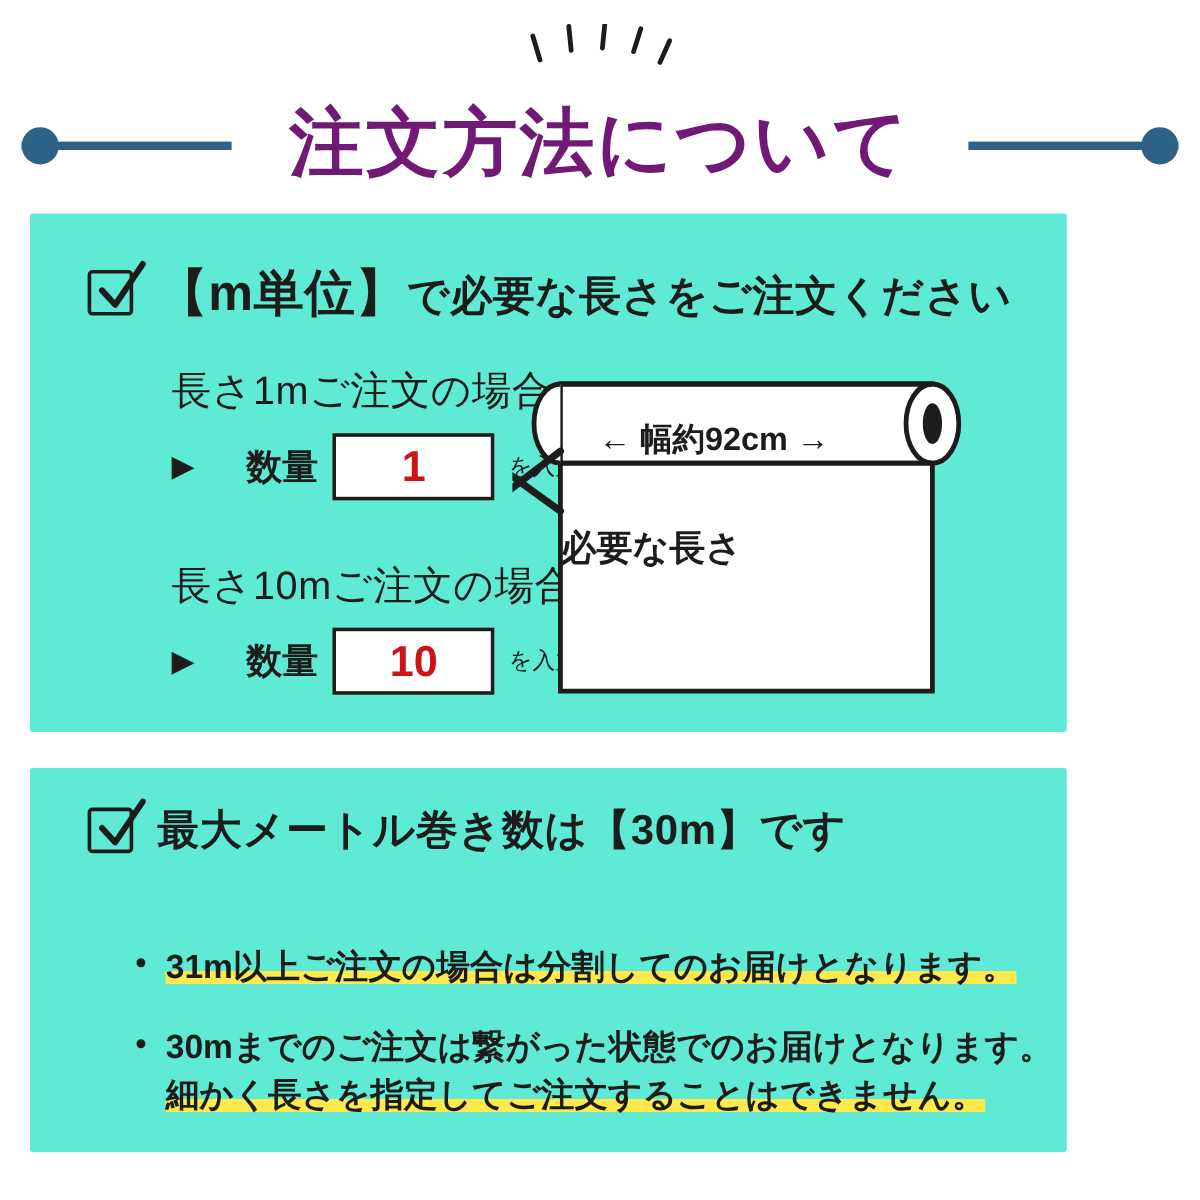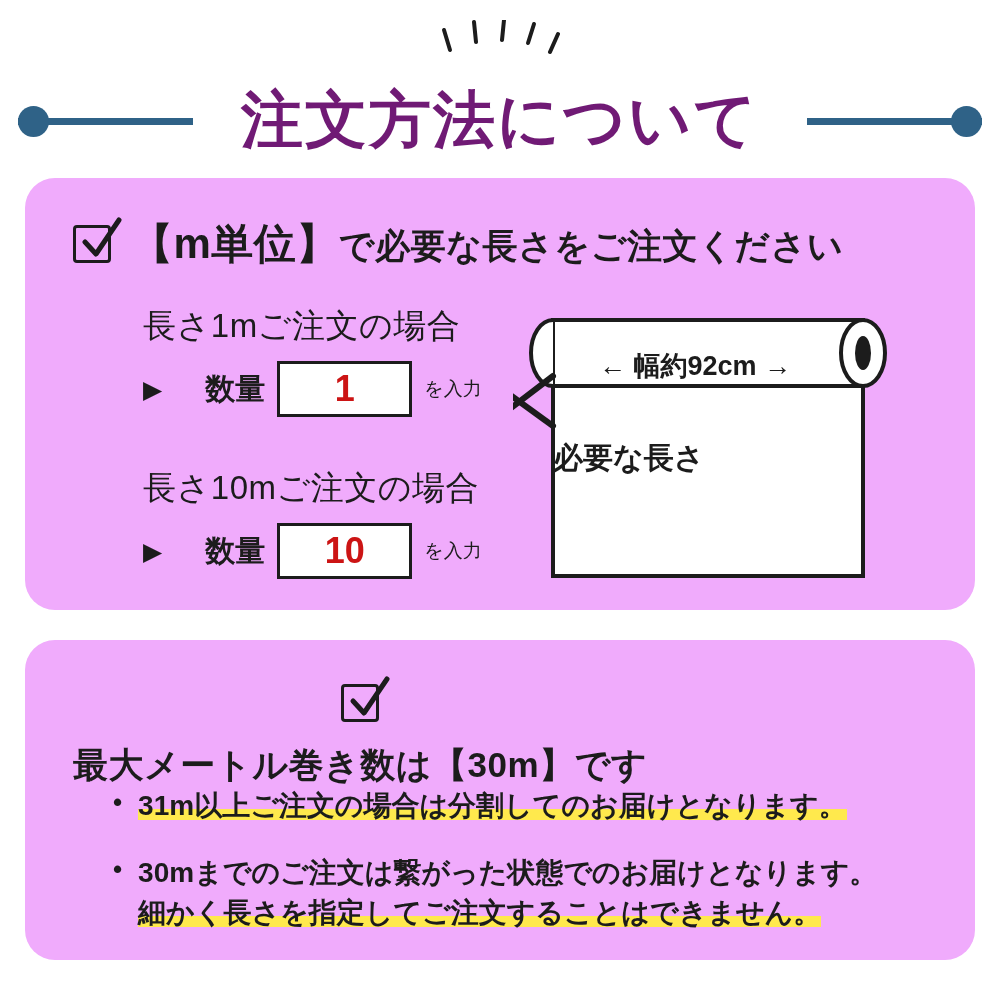--- a/index.html
+++ b/index.html
@@ -33,22 +33,22 @@
   .dot-right { right: 18px; }
   .title {
     font-size: 62px; font-weight: bold; letter-spacing: 2px;
     color: #701a75; line-height: 1;
     position: relative; z-index: 2;
   }
   .sparks { position: absolute; top: 20px; left: 440px; width: 120px; height: 40px; }
 
   
   .card {
-    position: absolute; left: 25px; width: 950px;
-    background: #f0abfc; border-radius: 30px;
+    position: absolute; left: 25px; width: 864px;
+    background: #5eead4; border-radius: 2px;
   }
   .card-1 { top: 178px; height: 432px; }
   .card-2 { top: 640px; height: 320px; }
 
   .check-row { display: flex; align-items: center; gap: 20px; }
   .checkbox {
     position: relative; width: 38px; height: 38px;
     border: 3px solid #1c1c1c; border-radius: 4px; flex: none;
   }
   .checkbox svg { position: absolute; left: 3px; top: -14px; }
@@ -67,21 +67,21 @@
     width: 135px; height: 56px; background: #ffffff;
     border: 3px solid #1c1c1c;
     display: flex; align-items: center; justify-content: center;
     font-size: 36px; font-weight: bold; color: #cc1414;
   }
   .qty-after { font-size: 19px; font-weight: normal; }
 
   
   .roll { position: absolute; right: 42px; top: 130px; width: 420px; height: 280px; }
   .width-label {
-    position: absolute; top: 40px; left: 32px; width: 300px;
+    position: absolute; top: 40px; left: 18px; width: 300px;
     text-align: center; font-size: 27px; font-weight: bold; white-space: nowrap;
   }
   .roll-text {
     position: absolute; top: 130px; left: 40px; width: 300px;
     text-align: left; font-size: 30px; font-weight: bold; line-height: 1.35;
   }
 
   
   .bullet-list { margin-top: 28px; }
   .bullet {
@@ -171,21 +171,21 @@
         </g>
       </svg>
       <div class="width-label">← 幅約92cm →</div>
       <div class="roll-text">
         <div>必要な長さ</div>
       </div>
     </div>
   </div>
 
   <div class="card card-2">
-    <div class="check-row" style="position:absolute; left:48px; top:44px;flex-direction:column;">
+    <div class="check-row" style="position:absolute; left:48px; top:28px;">
       <div class="checkbox">
         <svg width="44" height="52" viewBox="0 0 44 52">
           <polyline points="6,28 17,40 40,6" fill="none" stroke="#1c1c1c" stroke-width="5" stroke-linecap="round" stroke-linejoin="round"></polyline>
         </svg>
       </div>
       <div class="headline">最大メートル巻き数は【30m】です</div>
     </div>
 
     <div class="bullet-list" style="position:absolute; left:88px; top:118px; width: 830px;">
       <div class="bullet">

